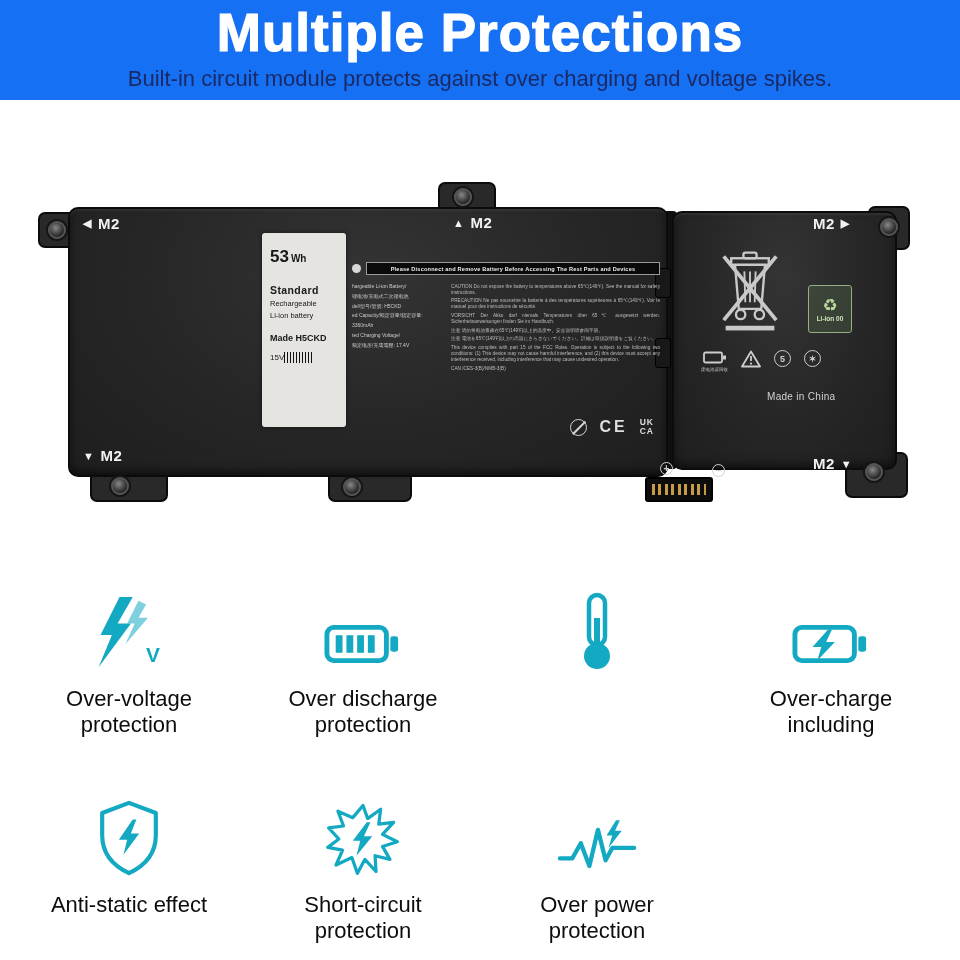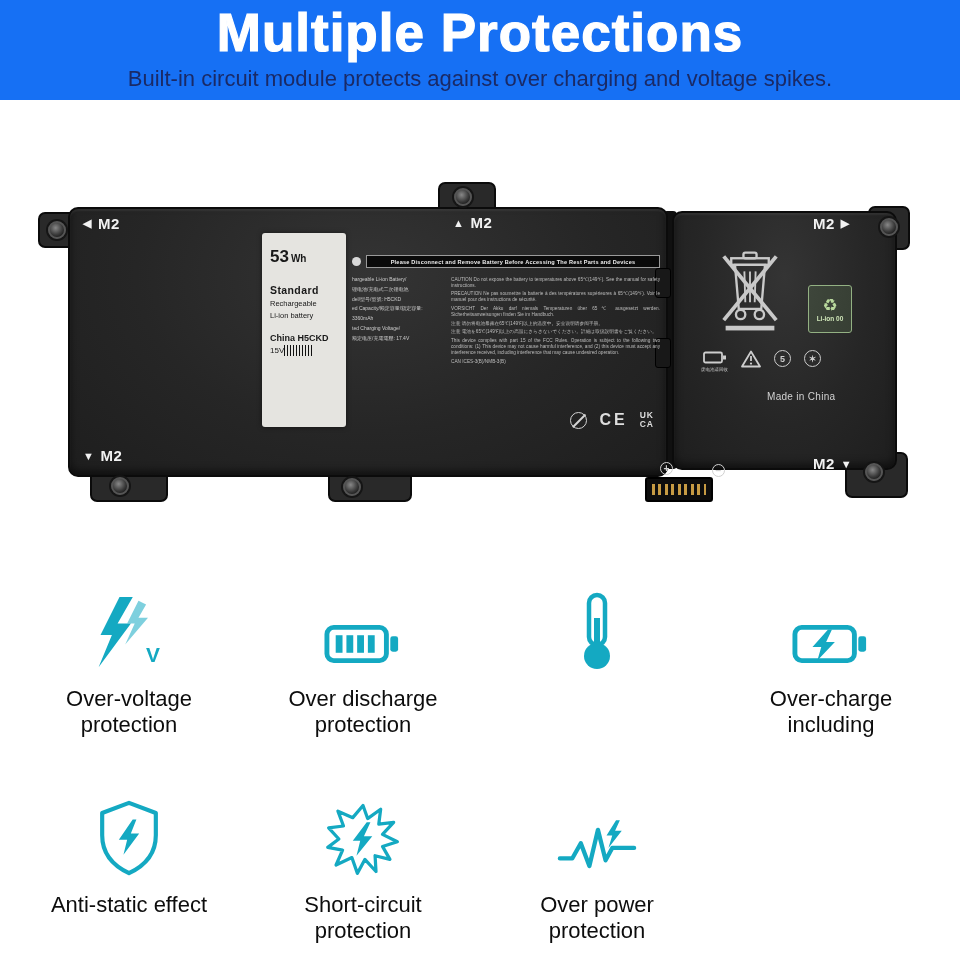--- a/index.html
+++ b/index.html
@@ -45,24 +45,24 @@
   .sticker{
     position:absolute;left:217px;top:48px;width:84px;height:194px;background:#e5e4e0;border-radius:3px;
     color:#181818;padding:14px 8px 8px;box-shadow:0 0 5px rgba(0,0,0,.5);
   }
   .wh{font-weight:bold;}
   .whv{font-size:17px;}
   .whu{font-size:10px;margin-left:2px;}
   .grade{margin-top:17px;font-size:10.5px;font-weight:bold;letter-spacing:.4px;}
   .sline{font-size:7.5px;margin-top:3px;}
   .model{margin-top:13px;font-size:9px;font-weight:bold;}
-  .vrow{margin-top:2px;font-size:8px;display:flex;align-items:center;}
+  .vrow{margin-top:9px;font-size:8px;display:flex;align-items:center;}
   .barcode{display:inline-block;width:30px;height:11px;background:repeating-linear-gradient(90deg,#111 0 1.5px,#e5e4e0 1.5px 3px);}
   
-  .print{position:absolute;left:307px;top:70px;width:308px;height:176px;color:#c4c4c4;}
+  .print{position:absolute;left:307px;top:77px;width:308px;height:176px;color:#c4c4c4;}
   .warnrow{display:flex;align-items:center;gap:5px;}
   .infodot{width:9px;height:9px;border-radius:50%;background:#d8d8d8;flex:0 0 auto;}
   .warnbar{flex:1;border:1px solid #9a9a9a;background:#0a0a0a;color:#ececec;font-size:5.6px;font-weight:bold;text-align:center;padding:2.5px 4px;letter-spacing:.2px;}
   .cols{display:flex;gap:7px;margin-top:6px;}
   .specs{width:92px;font-size:5px;line-height:1.55;color:#cbcbcb;}
   .specs>div{margin-top:2px;}
   .cautions{flex:1;font-size:4.7px;line-height:1.3;text-align:justify;color:#bdbdbd;}
   .cautions>div{margin-top:2.5px;}
   .marks{position:absolute;right:6px;bottom:2px;display:flex;align-items:center;gap:12px;color:#dedede;}
   .slashcirc{width:17px;height:17px;border:1.6px solid #d5d5d5;border-radius:50%;position:relative;}
@@ -148,21 +148,21 @@
       <span class="arr">▼</span>
     </div>
 
     <div class="sticker">
       <div class="wh">
         <span class="whv">53</span><span class="whu">Wh</span>
       </div>
       <div class="grade">Standard</div>
       <div class="sline">Rechargeable</div>
       <div class="sline">Li-ion battery</div>
-      <div class="model">China H5CKD</div>
+      <div class="model">Made H5CKD</div>
       <div class="vrow">
         <span>15V</span>
         <span class="barcode"></span>
       </div>
     </div>
 
     <div class="print">
       <div class="warnrow">
         <span class="infodot"></span>
         <div class="warnbar">Please Disconnect and Remove Battery Before Accessing The Rest Parts and Devices</div>

